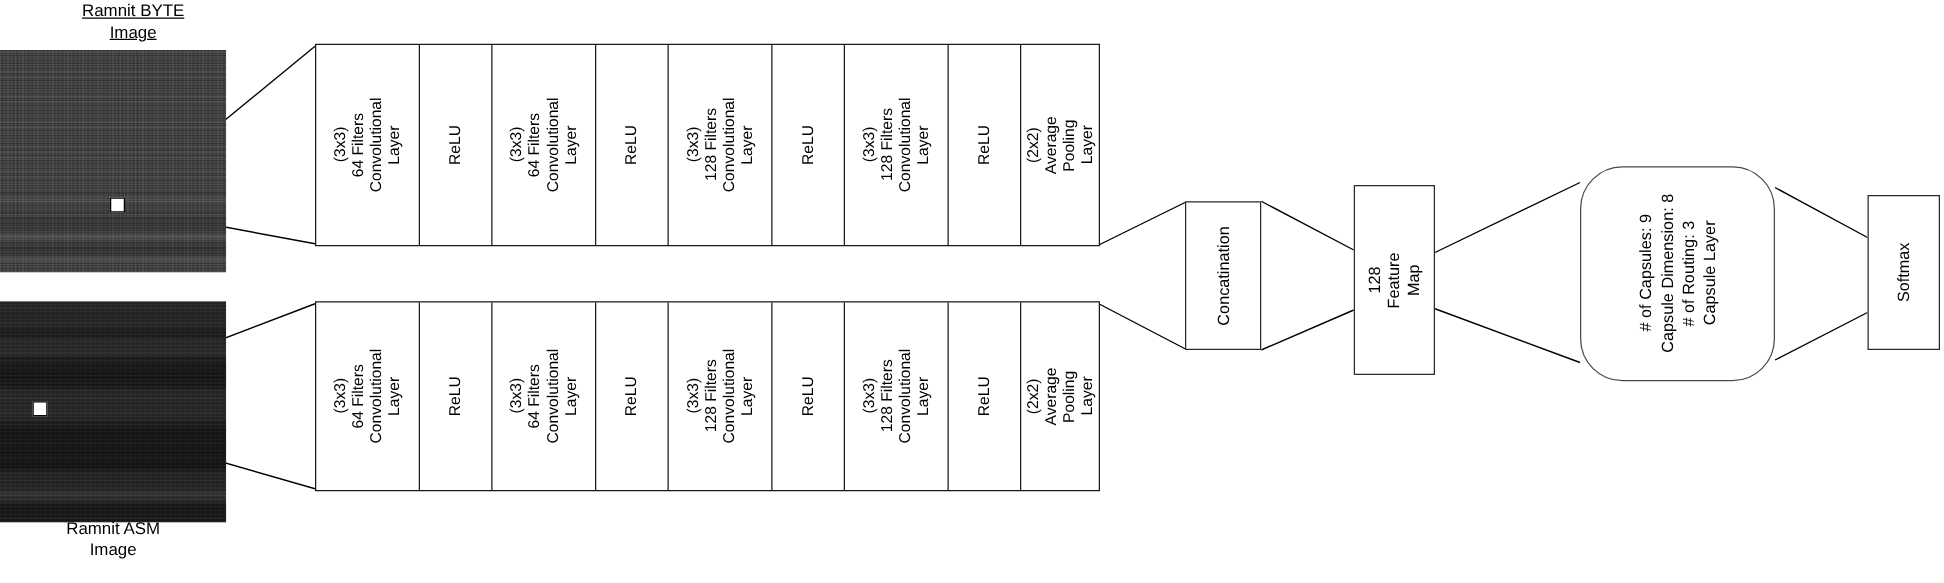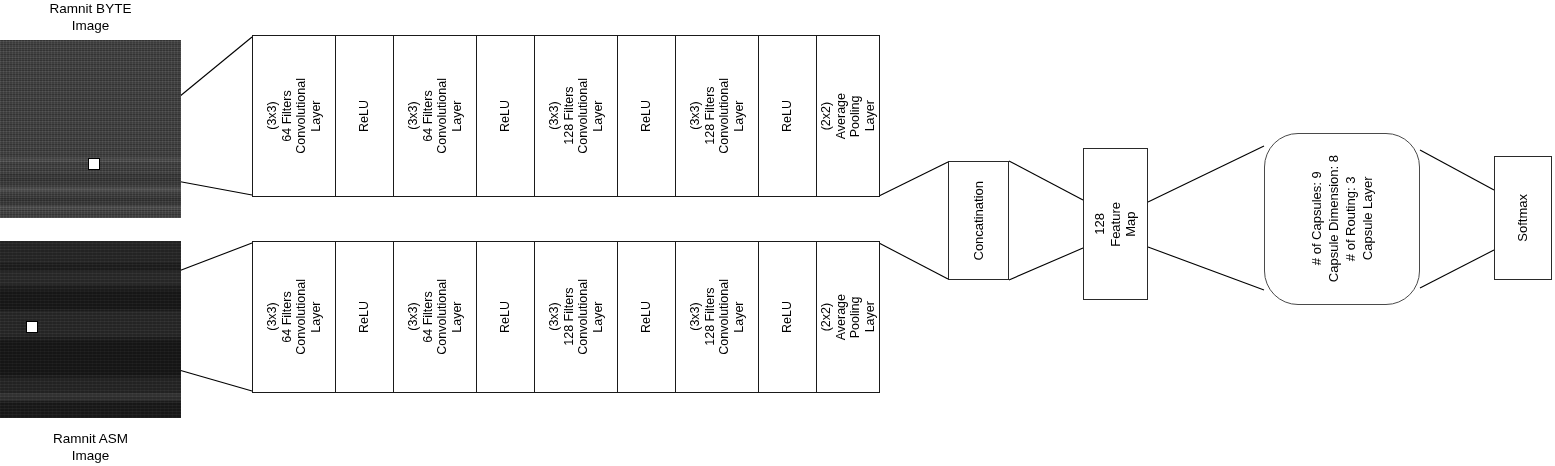--- a/index.html
+++ b/index.html
@@ -142,36 +142,36 @@
 
   <div class="malimg byte-img" style="left:0px;top:40px;width:181px;height:178px;">
     <div class="noise"></div>
     <div class="band" style="top:118px;height:4px;background:rgba(255,255,255,.07);"></div>
     <div class="band" style="top:134px;height:10px;background:rgba(0,0,0,.10);"></div>
     <div class="band" style="top:148px;height:3px;background:rgba(255,255,255,.10);"></div>
     <div class="band" style="top:156px;height:8px;background:rgba(0,0,0,.13);"></div>
     <div class="band" style="top:166px;height:4px;background:rgba(255,255,255,.06);"></div>
   </div>
   <div class="marker" style="left:88px;top:158px;"></div>
-  <div class="img-caption" style="left:0px;top:0px;width:181px;">Ramnit BYTE
+  <div class="img-caption" style="left:16px;top:0px;width:181px;text-decoration:underline;">Ramnit BYTE
 Image</div>
 
   <div class="malimg asm-img" style="left:0px;top:241px;width:181px;height:177px;">
     <div class="noise"></div>
     <div class="band" style="top:0px;height:22px;background:rgba(255,255,255,.035);"></div>
     <div class="band" style="top:30px;height:14px;background:rgba(255,255,255,.05);"></div>
     <div class="band" style="top:50px;height:18px;background:rgba(0,0,0,.18);"></div>
     <div class="band" style="top:70px;height:26px;background:rgba(255,255,255,.045);"></div>
     <div class="band" style="top:100px;height:34px;background:rgba(0,0,0,.22);"></div>
     <div class="band" style="top:138px;height:18px;background:rgba(255,255,255,.03);"></div>
     <div class="band" style="top:152px;height:8px;background:rgba(255,255,255,.07);"></div>
     <div class="band" style="top:162px;height:15px;background:rgba(0,0,0,.12);"></div>
   </div>
   <div class="marker" style="left:26px;top:321px;"></div>
-  <div class="img-caption" style="left:0px;top:430px;width:181px;">Ramnit ASM
+  <div class="img-caption" style="left:0px;top:414px;width:181px;">Ramnit ASM
 Image</div>
 
   <div class="cnnrow" style="left:252px;top:35px;width:628px;height:162px;">
     <div class="cell" style="width:86px;">
       <div class="vlabel">(3x3)
 64 Filters
 Convolutional
 Layer</div>
     </div>
     <div class="cell" style="width:60px;">

